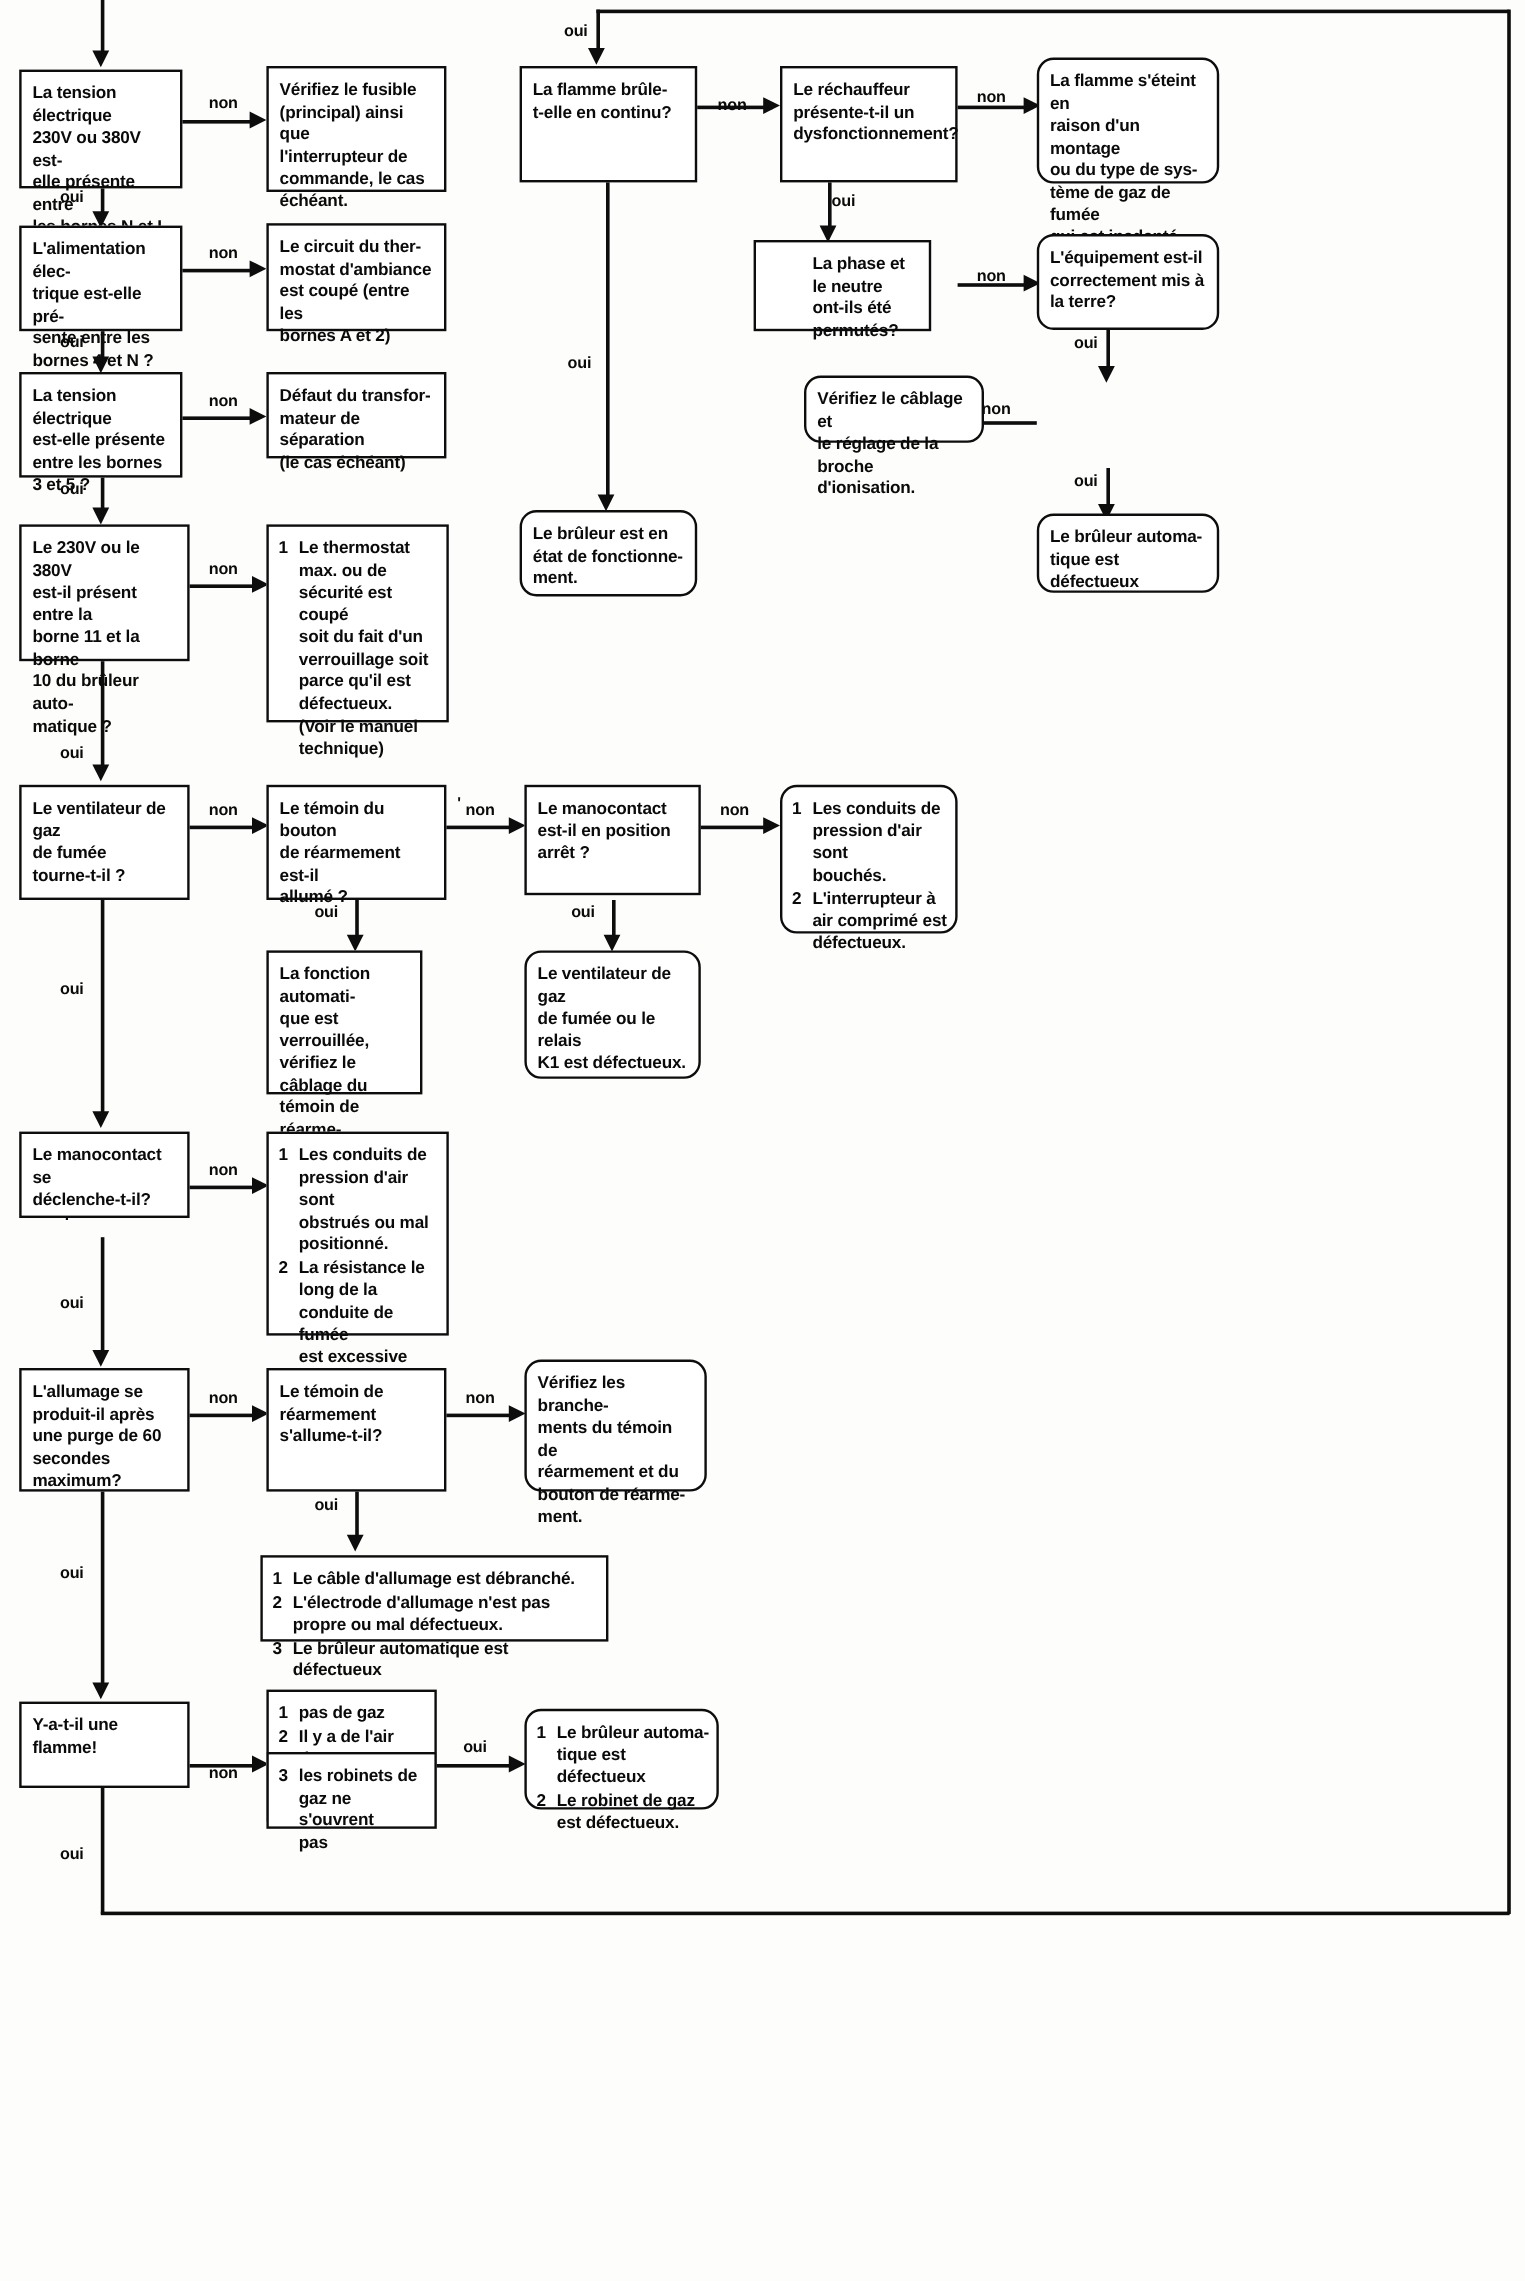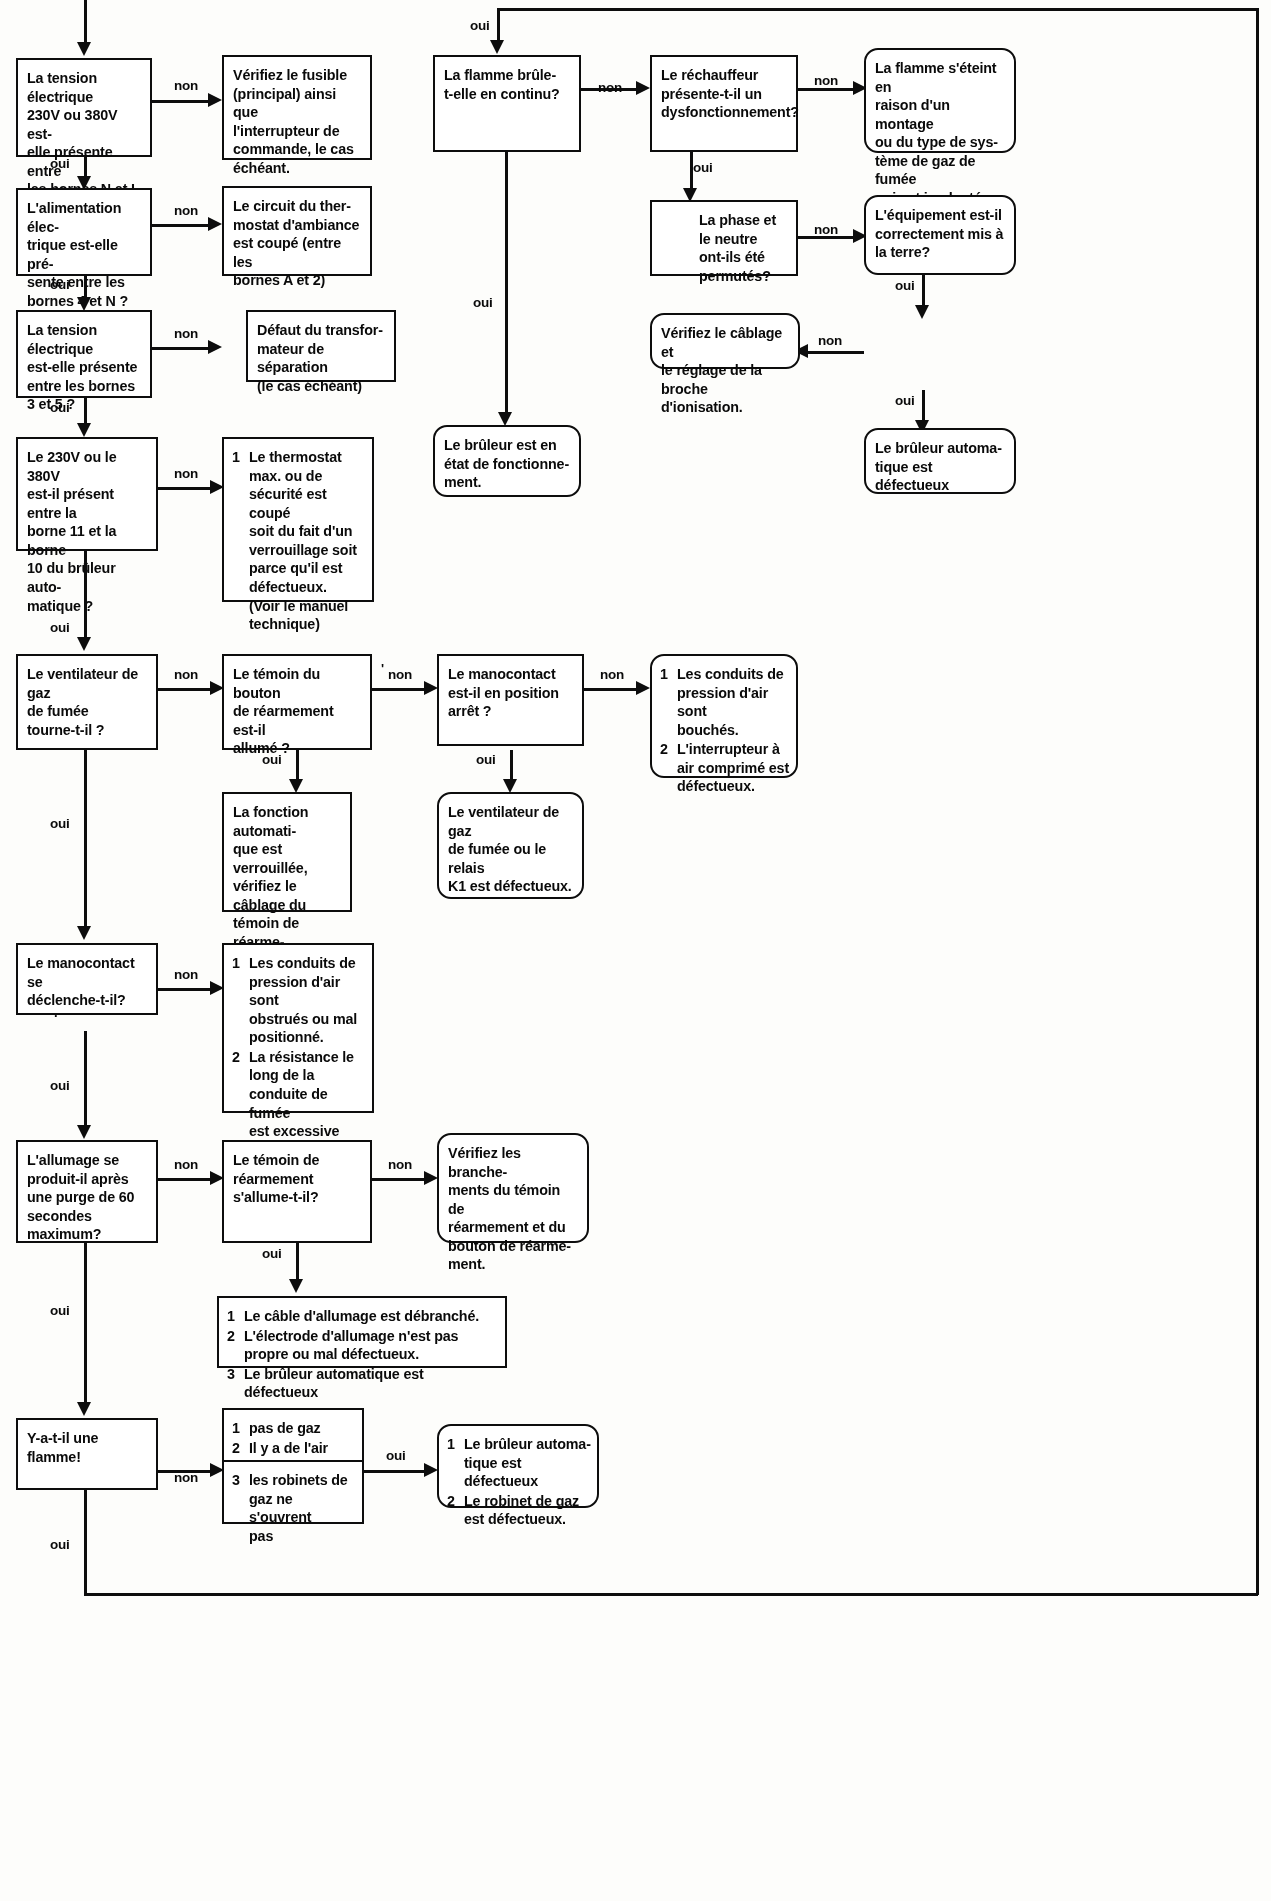--- a/index.html
+++ b/index.html
@@ -143,21 +143,21 @@
   <div class="arrow ar-down" style="left:77px; top:297px;"></div>
   <div class="lbl" style="left:50px; top:277px;">oui</div>
 
   <div class="box" style="left:16px; top:310px; width:136px; height:88px;">La tension électrique
 est-elle présente
 entre les bornes
 3 et 5 ?</div>
   <div class="ln lh" style="left:152px; top:347px; width:63px;"></div>
   <div class="arrow ar-right" style="left:208px; top:340px;"></div>
   <div class="lbl" style="left:174px; top:326px;">non</div>
-  <div class="box" style="left:222px; top:310px; width:150px; height:72px;margin-left:24px;">Défaut du transfor-
+  <div class="box" style="left:222px; top:310px; width:150px; height:72px;">Défaut du transfor-
 mateur de séparation
 (le cas échéant)</div>
 
   <div class="ln lv" style="left:84px; top:398px; height:31px;"></div>
   <div class="arrow ar-down" style="left:77px; top:423px;"></div>
   <div class="lbl" style="left:50px; top:400px;">oui</div>
 
   <div class="box" style="left:16px; top:437px; width:142px; height:114px;">Le 230V ou le 380V
 est-il présent entre la
 borne 11 et la borne
@@ -392,39 +392,39 @@
   <div class="box round" style="left:864px; top:48px; width:152px; height:105px;">La flamme s'éteint en
 raison d'un montage
 ou du type de sys-
 tème de gaz de fumée
 qui est inadapté.</div>
 
   <div class="ln lv" style="left:690px; top:152px; height:42px;"></div>
   <div class="arrow ar-down" style="left:683px; top:188px;"></div>
   <div class="lbl" style="left:693px; top:160px;">oui</div>
 
-  <div class="box" style="left:650px; top:200px; width:148px; height:76px;padding-left:47px;">La phase et le neutre
+  <div class="box" style="left:628px; top:200px; width:148px; height:76px;padding-left:47px;">La phase et le neutre
 ont-ils été permutés?</div>
   <div class="ln lh" style="left:798px; top:236px; width:63px;"></div>
   <div class="arrow ar-right" style="left:853px; top:229px;"></div>
   <div class="lbl" style="left:814px; top:222px;">non</div>
 
   <div class="box round" style="left:864px; top:195px; width:152px; height:80px;">L'équipement est-il
 correctement mis à
 la terre?</div>
 
   <div class="ln lv" style="left:922px; top:275px; height:36px;"></div>
   <div class="arrow ar-down" style="left:915px; top:305px;"></div>
   <div class="lbl" style="left:895px; top:278px;">oui</div>
 
   <div class="ln lh" style="left:800px; top:351px; width:64px;"></div>
   <div class="arrow ar-left" style="left:794px; top:344px;"></div>
   <div class="lbl" style="left:818px; top:333px;">non</div>
 
-  <div class="box round" style="left:650px; top:313px; width:150px; height:56px;">Vérifiez le câblage et
+  <div class="box round" style="left:670px; top:313px; width:150px; height:56px;">Vérifiez le câblage et
 le réglage de la
 broche d'ionisation.</div>
 
   <div class="ln lv" style="left:922px; top:390px; height:36px;"></div>
   <div class="arrow ar-down" style="left:915px; top:420px;"></div>
   <div class="lbl" style="left:895px; top:393px;">oui</div>
 
   <div class="box round" style="left:864px; top:428px; width:152px; height:66px;">Le brûleur automa-
 tique est défectueux</div>
 

